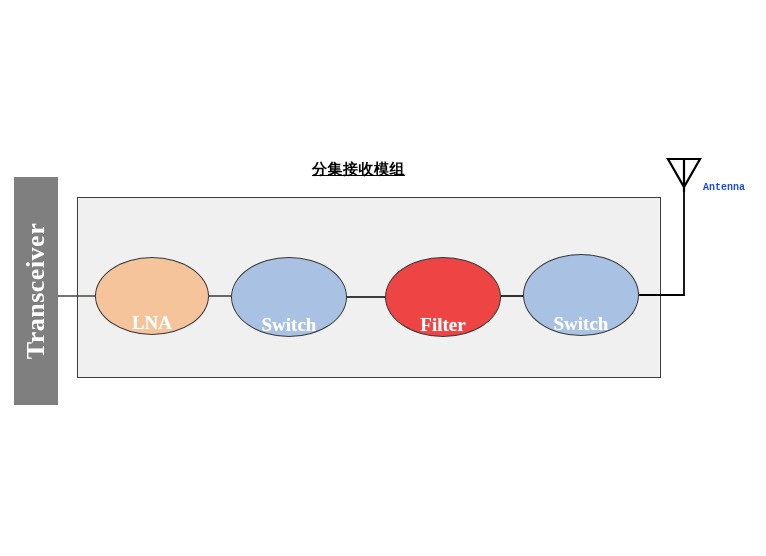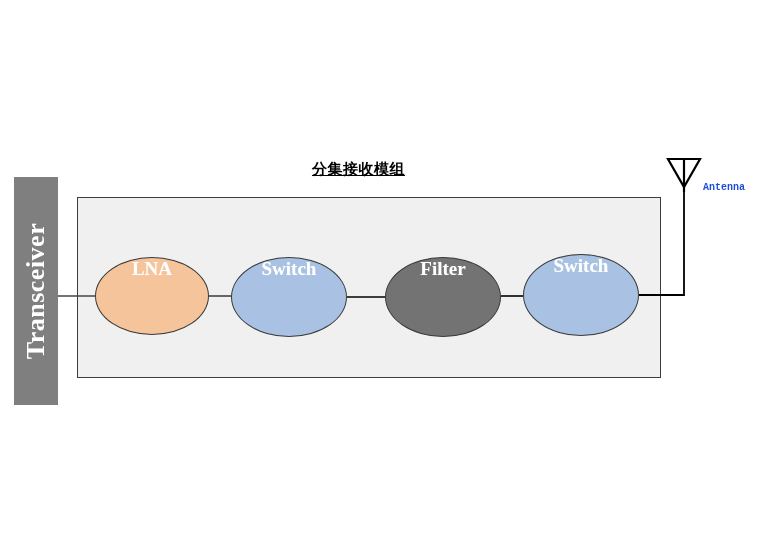--- a/index.html
+++ b/index.html
@@ -84,21 +84,21 @@
     white-space: nowrap;
   }
 
   
   .node {
     position: absolute;
     border-radius: 50%;
     border: 1.3px solid #3a3a3a;
     box-sizing: border-box;
     display: flex;
-    align-items: flex-start;
+    align-items: flex-end;
     justify-content: center;
   }
   .node-label {
     color: #ffffff;
     font-family: "Liberation Serif", "DejaVu Serif", serif;
     font-weight: bold;
     font-size: 19px;
     white-space: nowrap;
     text-shadow: 0 0 1px rgba(255,255,255,0.35);
   }
@@ -143,21 +143,21 @@
   <div class="antenna-label">Antenna</div>
 
   <div class="node" id="node-lna" style="left: 95px; top: 257px; width: 114px; height: 78px; background: rgb(245, 196, 155); border-color: rgb(58, 58, 58);">
     <span class="node-label">LNA</span>
   </div>
 
   <div class="node" id="node-switch1" style="left: 231px; top: 257px; width: 116px; height: 80px; background: rgb(169, 194, 227); border-color: rgb(58, 58, 58);">
     <span class="node-label">Switch</span>
   </div>
 
-  <div class="node" id="node-filter" style="left: 385px; top: 257px; width: 116px; height: 80px; background: #737373; border-color: rgb(58, 58, 58);">
+  <div class="node" id="node-filter" style="left: 385px; top: 257px; width: 116px; height: 80px; background: #ef4444; border-color: rgb(58, 58, 58);">
     <span class="node-label">Filter</span>
   </div>
 
   <div class="node" id="node-switch2" style="left: 523px; top: 254px; width: 116px; height: 82px; background: rgb(169, 194, 227); border-color: rgb(58, 58, 58);">
     <span class="node-label">Switch</span>
   </div>
 
 </div>
 
 </body></html>

